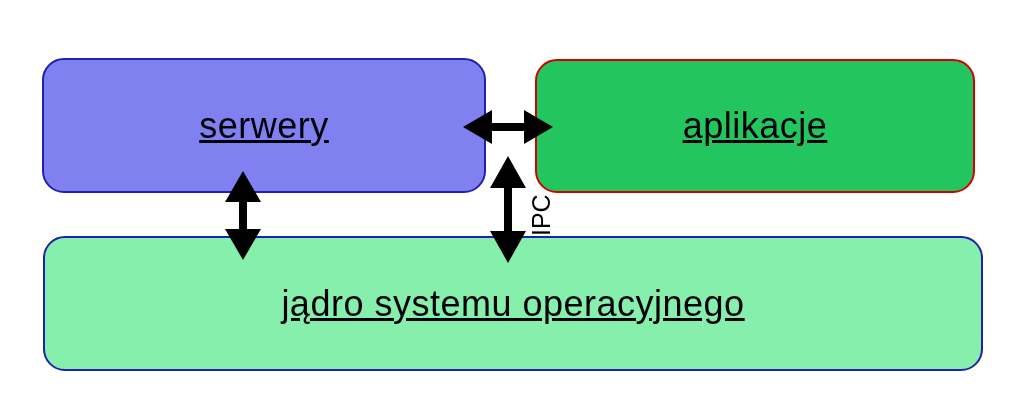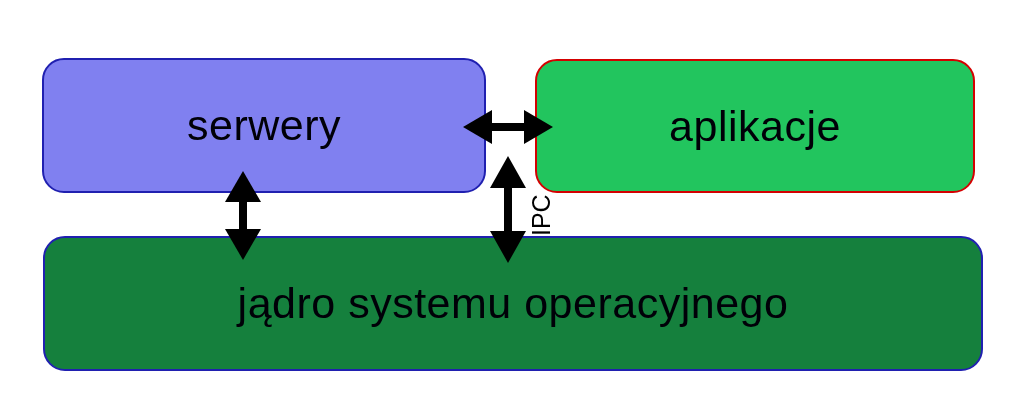--- a/index.html
+++ b/index.html
@@ -19,24 +19,25 @@
     position: absolute;
     border-style: solid;
     border-width: 2.5px;
     border-radius: 22px;
     box-sizing: border-box;
     display: flex;
     align-items: center;
     justify-content: center;
   }
   .box-label {
-    font-size: 43px;
+    font-size: 36px;
     color: #000008;
     letter-spacing: 0.5px;
     white-space: nowrap;
+    text-decoration: underline;
   }
   #box-servers      { left: 42px;  top: 58px;  width: 444px; height: 135px; }
   #box-applications { left: 535px; top: 59px;  width: 440px; height: 134px; }
   #box-kernel       { left: 43px;  top: 236px; width: 940px; height: 135px; }
   .arrow {
     position: absolute;
     color: #000000;
   }
   #arrow-servers-applications { left: 463px; top: 108px; }
   #arrow-servers-kernel       { left: 223px; top: 171px; }
@@ -62,21 +63,21 @@
 <div class="canvas" style="background: rgb(255, 255, 255);">
 
   <div class="box" id="box-servers" style="background: rgb(128, 128, 240); border-color: rgb(32, 32, 176);">
     <span class="box-label">serwery</span>
   </div>
 
   <div class="box" id="box-applications" style="background: #22c55e; border-color: rgb(212, 0, 0);">
     <span class="box-label">aplikacje</span>
   </div>
 
-  <div class="box" id="box-kernel" style="background: #15803d; border-color: rgb(32, 32, 176);">
+  <div class="box" id="box-kernel" style="background: #86efac; border-color: rgb(32, 32, 176);">
     <span class="box-label">jądro systemu operacyjnego</span>
   </div>
 
   <svg class="arrow" id="arrow-servers-applications" width="90" height="38" viewBox="0 0 90 38" style="color: rgb(0, 0, 0);">
     <rect x="24" y="15" width="42" height="8" fill="currentColor"></rect>
     <polygon points="0,19 29,2 29,36" fill="currentColor"></polygon>
     <polygon points="90,19 61,2 61,36" fill="currentColor"></polygon>
   </svg>
 
   <svg class="arrow" id="arrow-servers-kernel" width="40" height="89" viewBox="0 0 40 89" style="color: rgb(0, 0, 0);">

